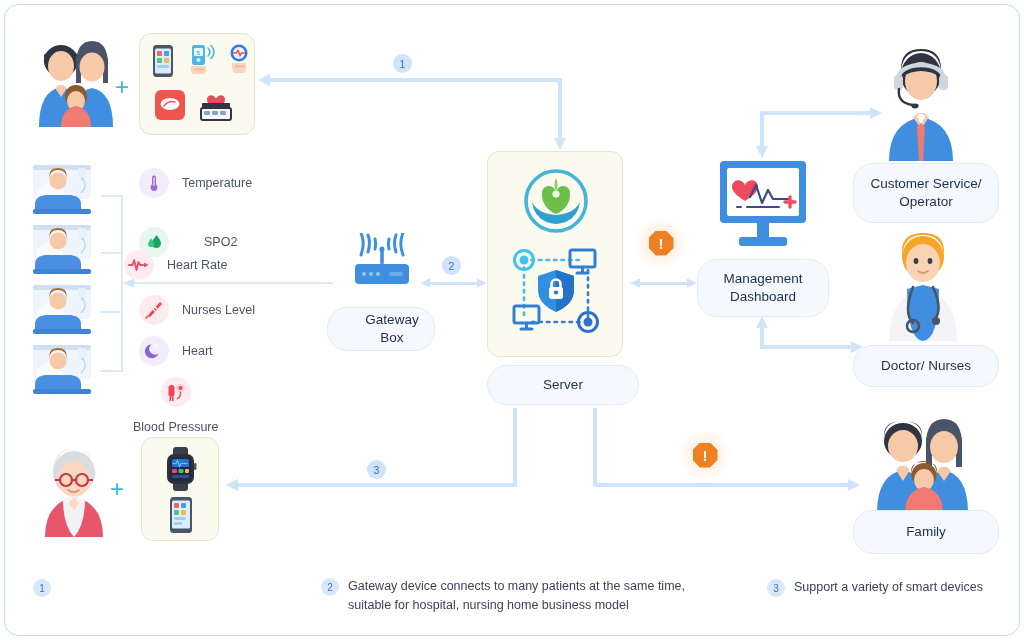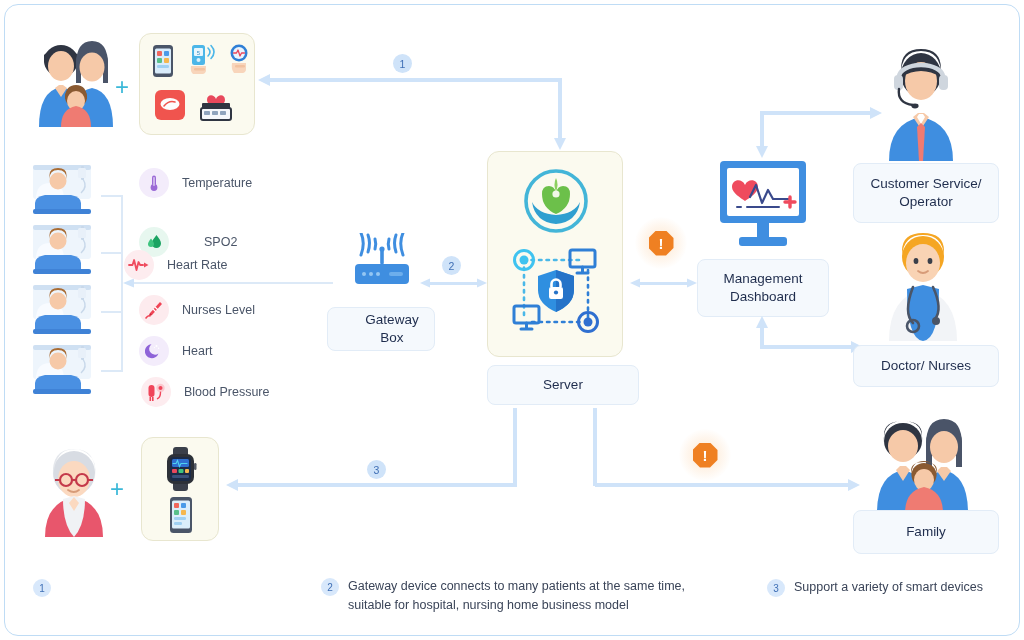--- a/index.html
+++ b/index.html
@@ -15,21 +15,21 @@
     border: 1.5px solid #bfdcf5;
     border-radius: 14px;
     background: #ffffff;
   }
   .abs { position: absolute; }
 
   
   .labelbox {
     background: #f5f9fd;
     border: 1px solid #e2ecf7;
-    border-radius: 8px;
+    border-radius: 20px;
     color: #1f2d4d;
     font-size: 13.5px;
     display: flex; align-items: center; justify-content: center;
     text-align: center;
     line-height: 1.35;
     padding: 4px 6px;
   }
 
   
   .creamcard {
@@ -289,21 +289,21 @@
       <svg width="18" height="18" viewBox="0 0 18 18">
         <path d="M13.5 11.5 A7 7 0 1 1 6.5 2.2 A5.6 5.6 0 0 0 13.5 11.5z" fill="#8e63d8"></path>
         <circle cx="11.5" cy="4" r="1" fill="#fff"></circle>
         <circle cx="13.6" cy="6.3" r="0.7" fill="#fff"></circle>
         <circle cx="9.4" cy="5.6" r="0.6" fill="#fff"></circle>
       </svg>
     </div>
     <span class="vital-label">Heart</span>
   </div>
 
-  <div class="vital-row" style="left:136px; top:372px;">
+  <div class="vital-row" style="left:128px; top:372px;flex-direction:column;">
     <div class="vital-ico" style="background:#fdecef;">
       <svg width="20" height="19" viewBox="0 0 20 19">
         <rect x="2.5" y="2" width="6" height="12" rx="3" fill="#f0455a"></rect>
         <rect x="3.5" y="14" width="1.6" height="4" fill="#f0455a"></rect>
         <rect x="6" y="14" width="1.6" height="4" fill="#f0455a"></rect>
         <circle cx="14.5" cy="5" r="4.2" fill="#fbc9cf"></circle>
         <circle cx="14.5" cy="5" r="2" fill="#f0455a"></circle>
         <path d="M14.5 9.2 q0 5 -3 6.5" stroke="#f0455a" stroke-width="1.4" fill="none" stroke-linecap="round"></path>
       </svg>
     </div>

